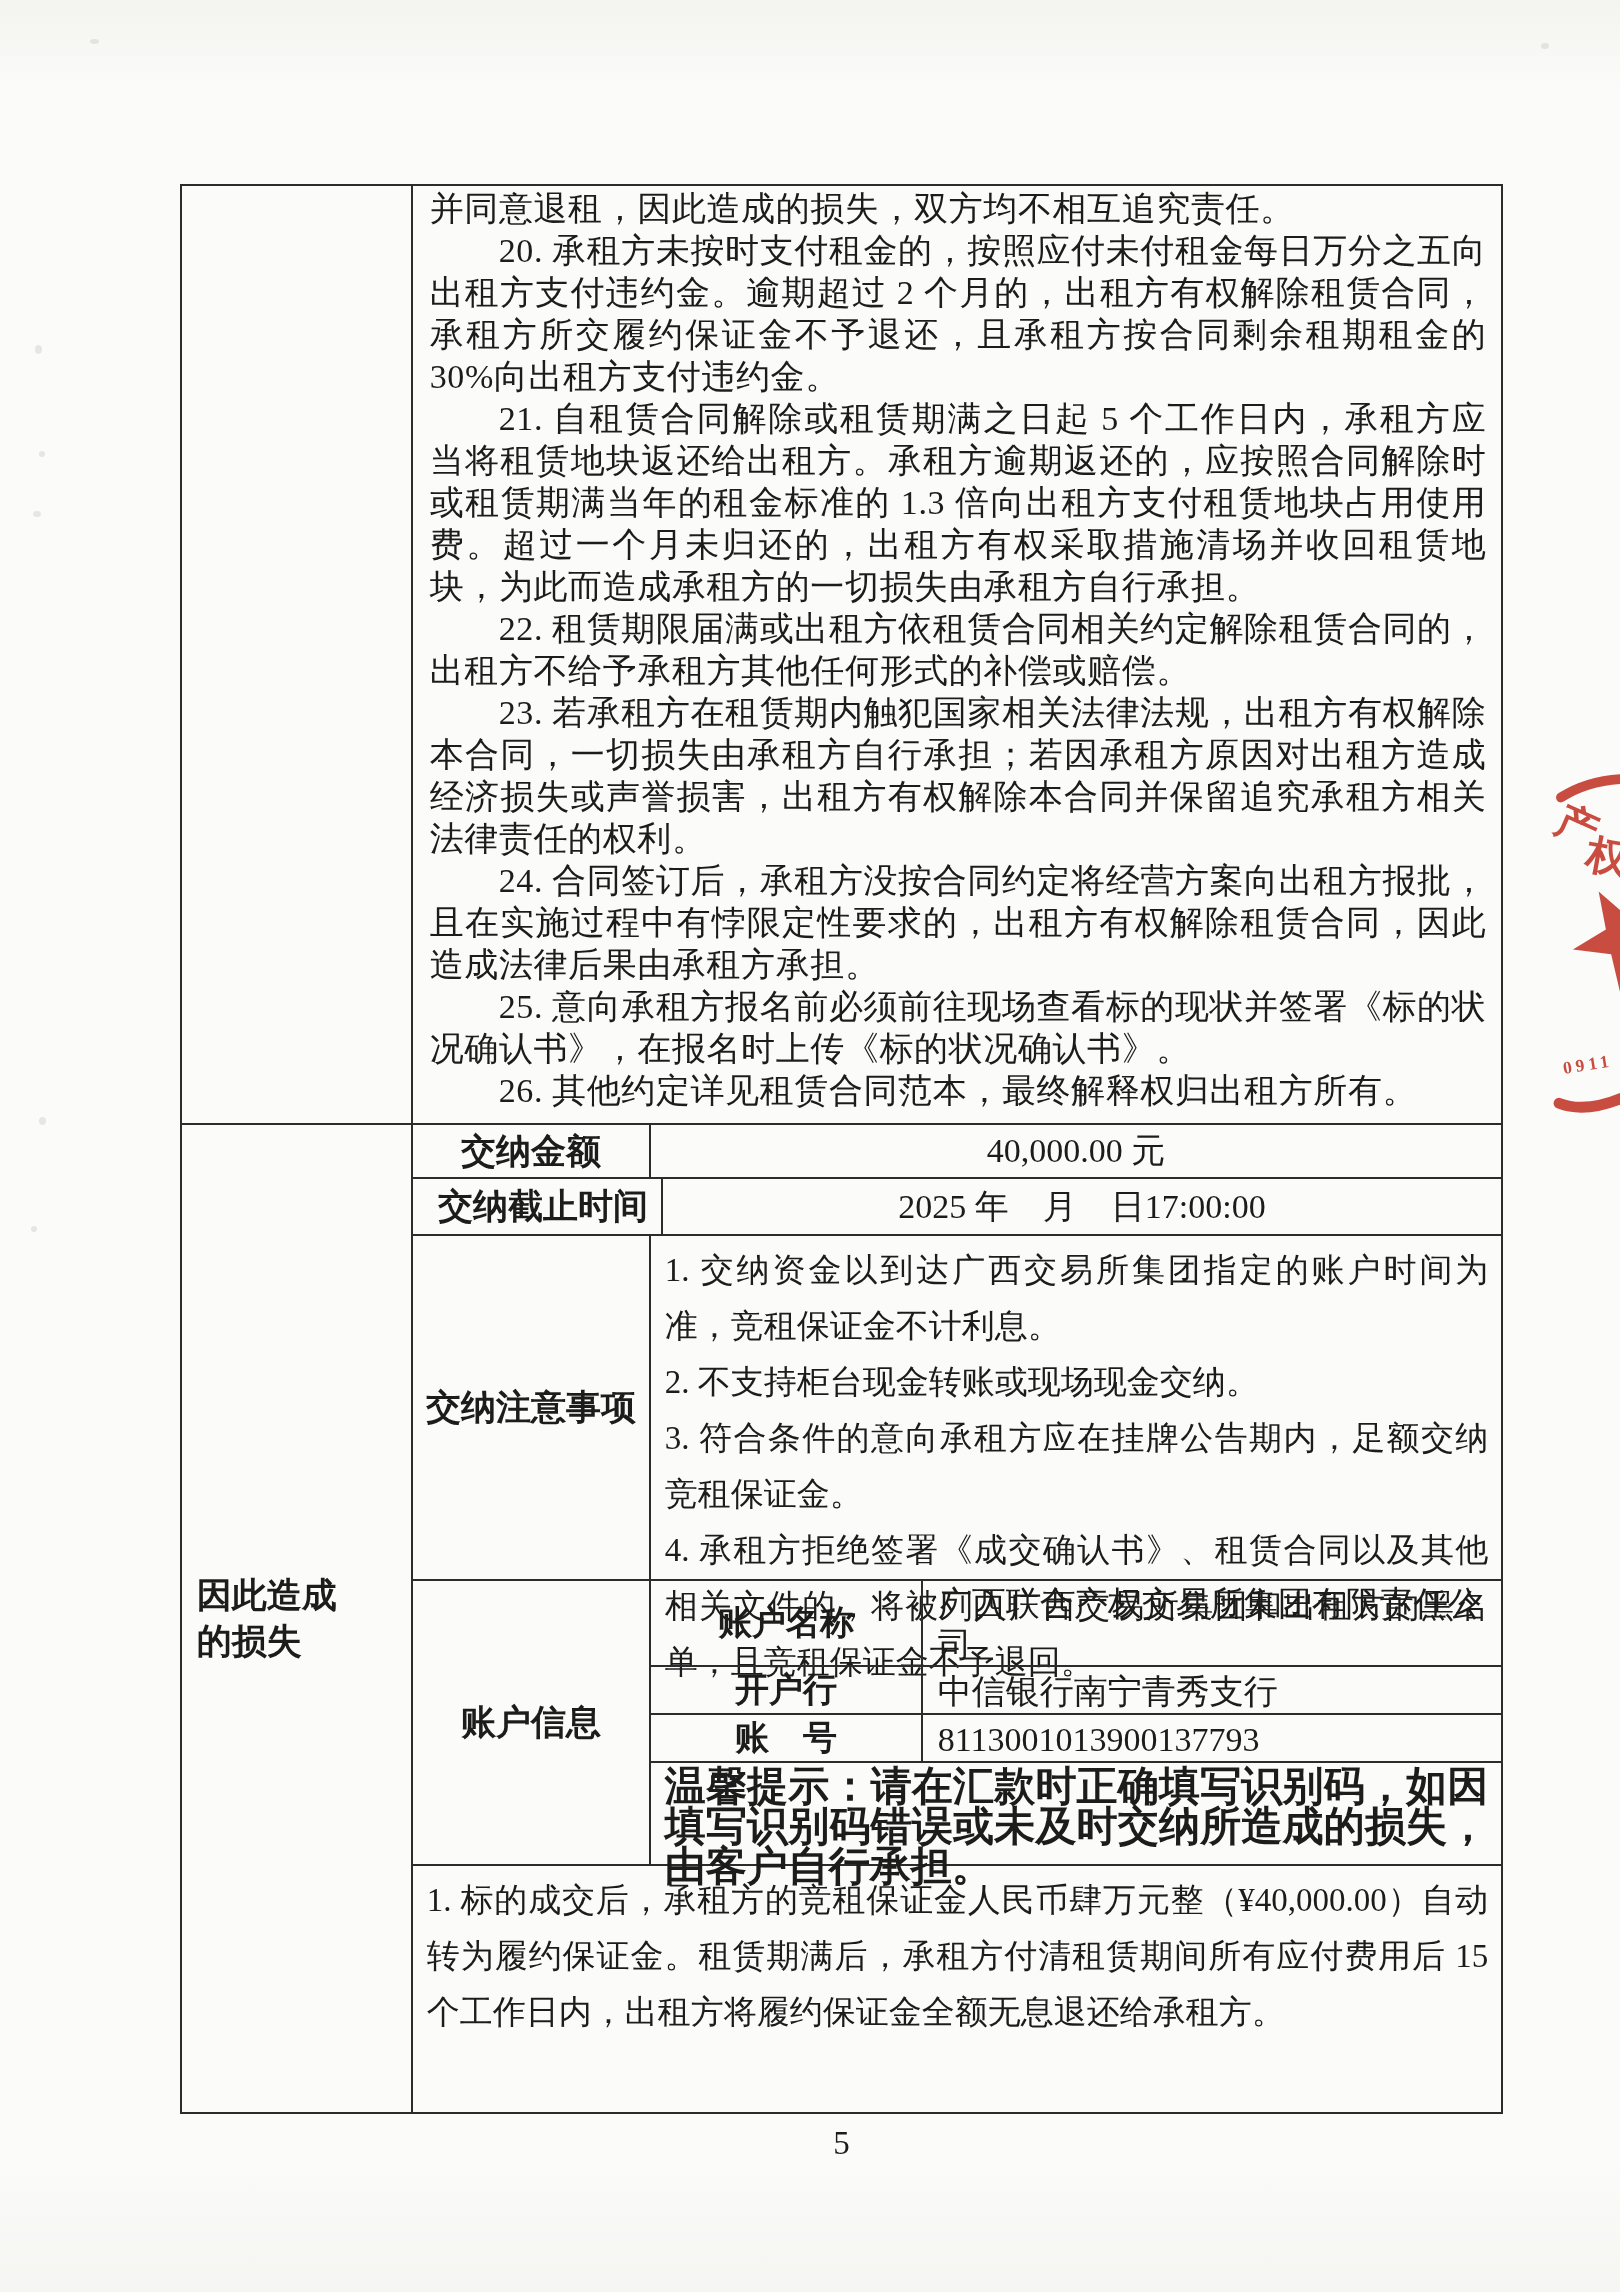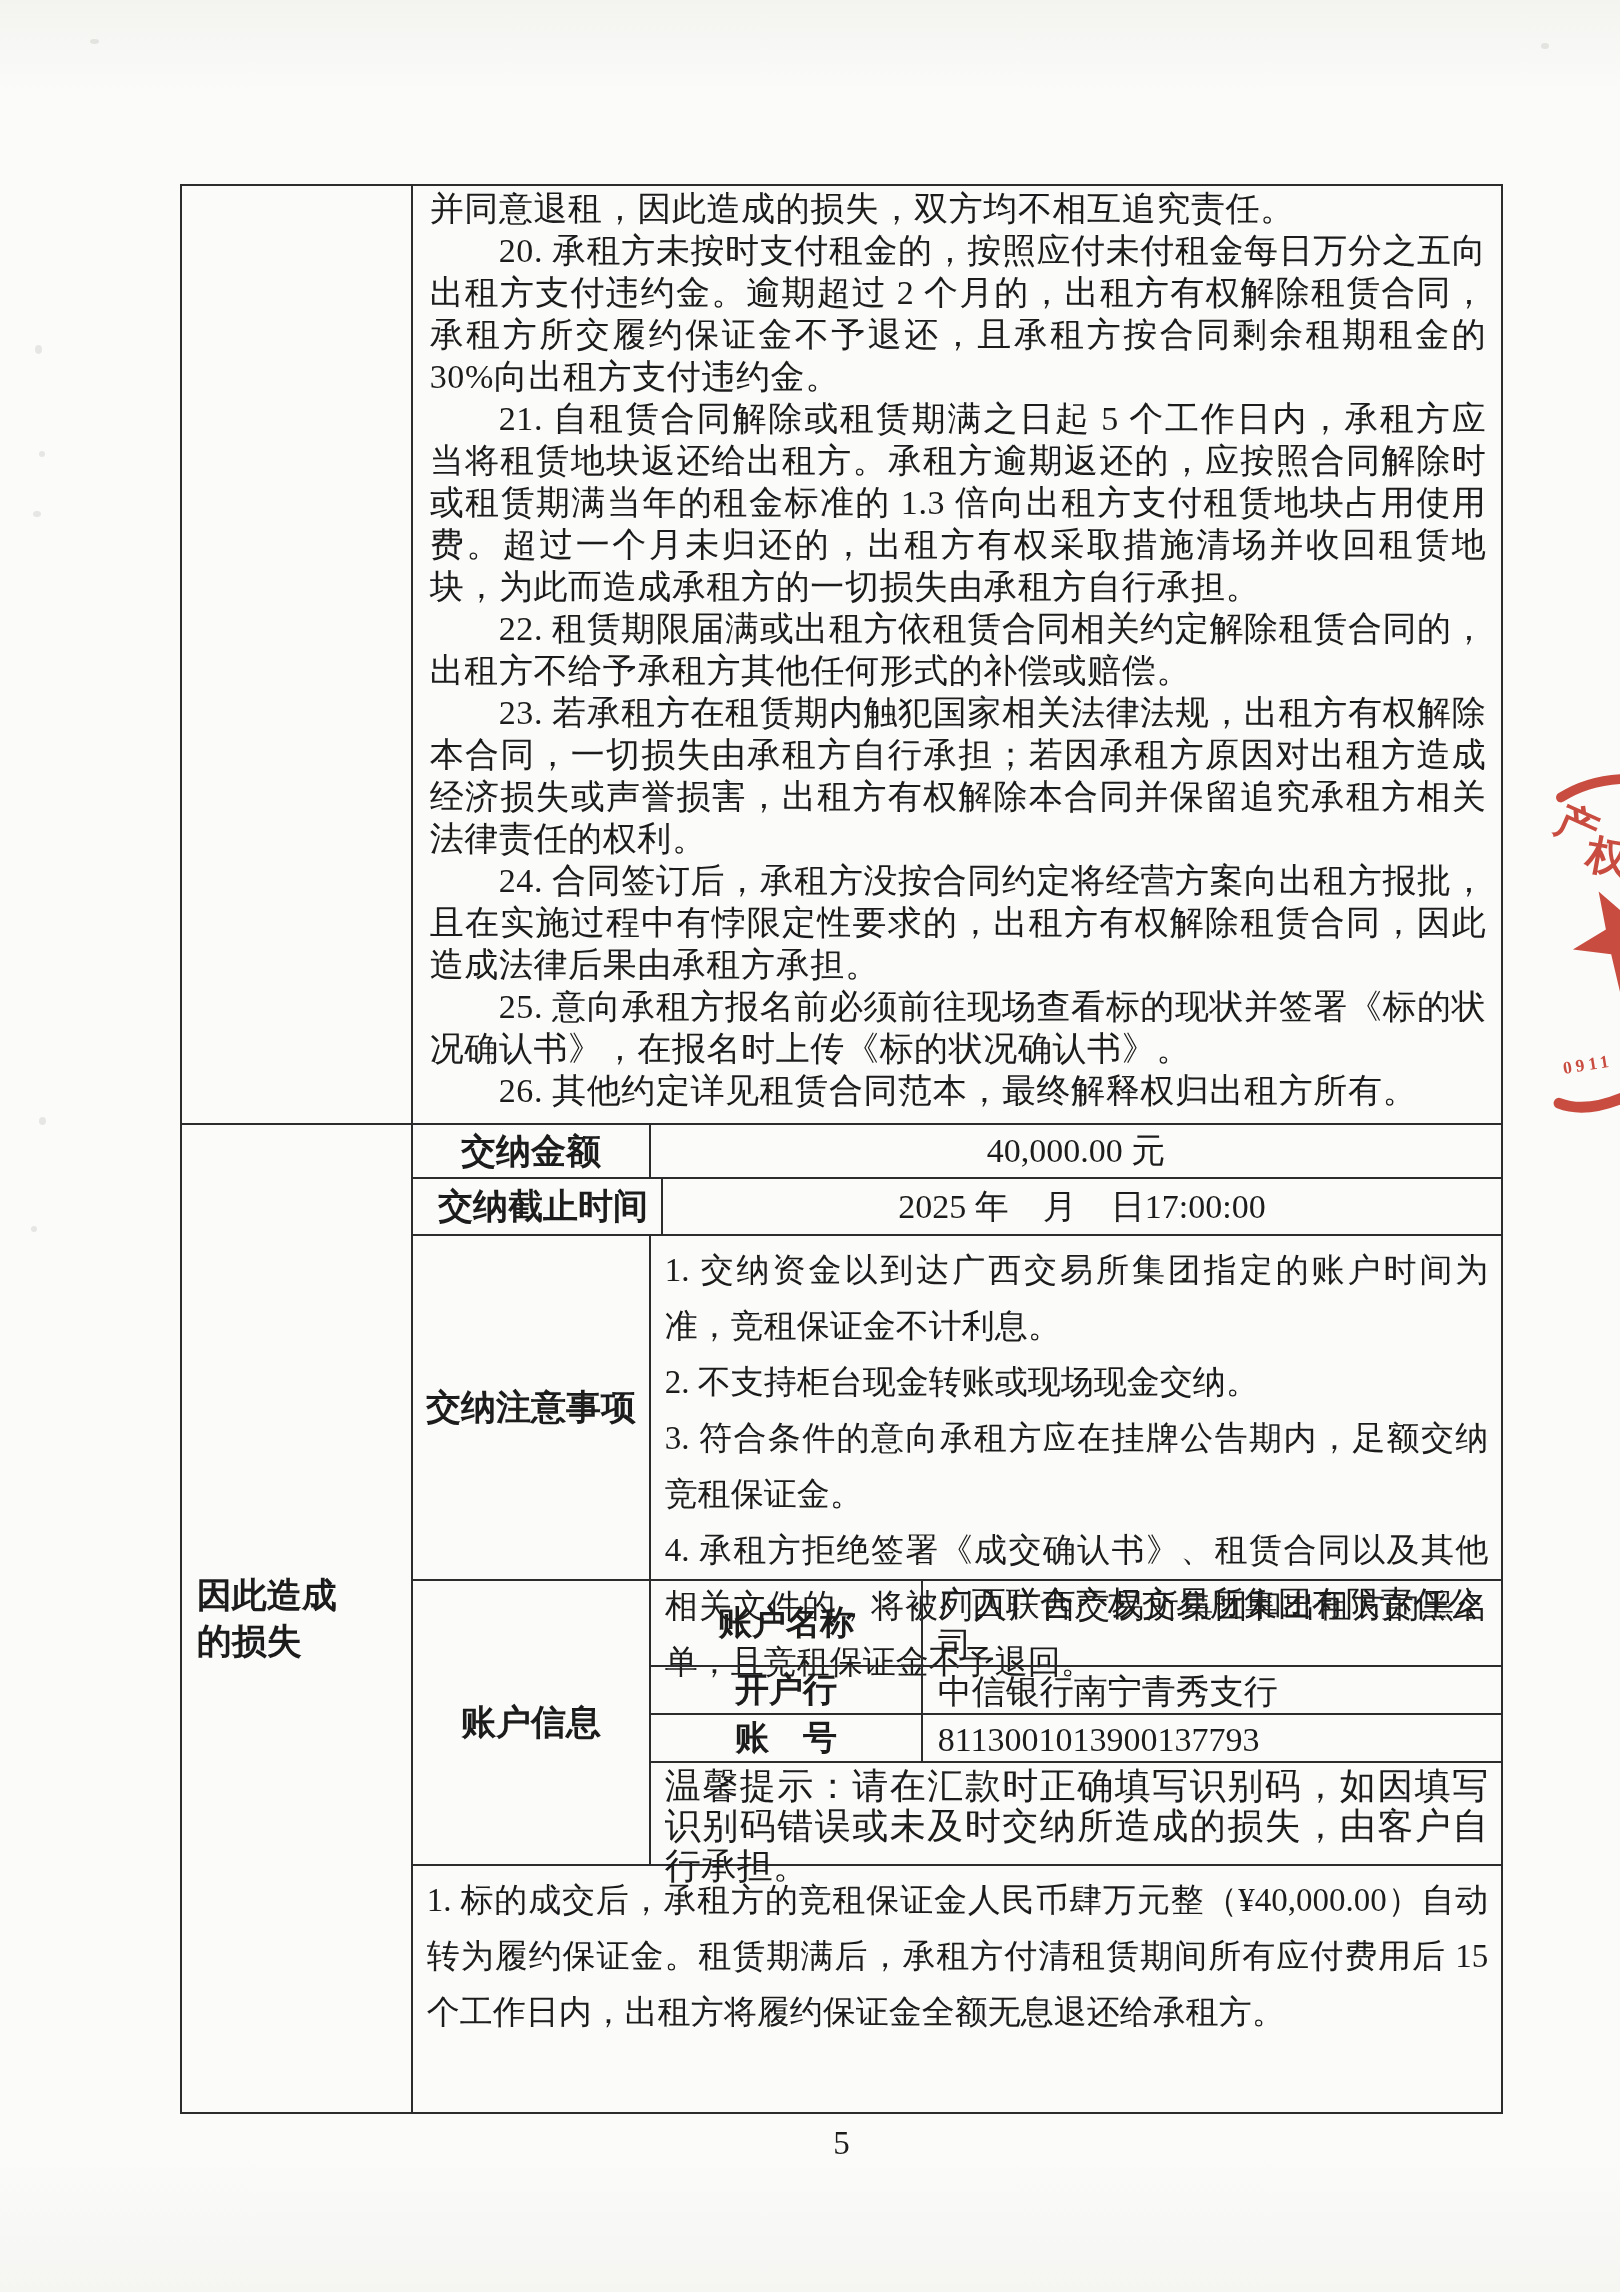--- a/index.html
+++ b/index.html
@@ -52,21 +52,21 @@
   
   .account-body{flex:1;display:flex;flex-direction:column;min-width:0;}
   .acc-row{display:flex;border-bottom:2px solid #2c2c2c;box-sizing:border-box;min-width:0;}
   .acc-name{height:89px;}
   .acc-bank{height:55px;}
   .acc-number{height:56px;}
   .acc-tip{flex:1;border-bottom:none;}
   .acc-label{width:272px;border-right:2px solid #2c2c2c;box-sizing:border-box;flex:none;
     display:flex;align-items:center;justify-content:center;font-weight:700;font-size:34px;}
   .acc-value{flex:1;display:flex;align-items:center;padding:2px 11.8px 0 14.7px;font-size:34px;line-height:41px;min-width:0;}
-  .tip-text{flex:1;padding:2.9px 12.7px 0 13.7px;font-weight:400;font-size:36px;line-height:40px;text-align:justify;}
+  .tip-text{flex:1;padding:2.9px 12.7px 0 13.7px;font-weight:700;font-size:41px;line-height:40px;text-align:justify;}
   
   .page-number{position:absolute;left:180px;top:2125px;width:1323px;text-align:center;font-size:33px;}
   
   .stamp-clip{position:absolute;right:0;top:772px;width:73px;height:343px;overflow:hidden;pointer-events:none;}
   .stamp-clip svg{display:block;}
   .stamp-ink{stroke:var(--stamp-color,#c43a2c);}
   .stamp-fill{fill:var(--stamp-color,#c43a2c);}
   .seal-char{font-family:"Liberation Serif","DejaVu Serif",serif;font-weight:700;}
   
   .speck{position:absolute;background:#8a8a85;border-radius:50%;opacity:0.18;}

